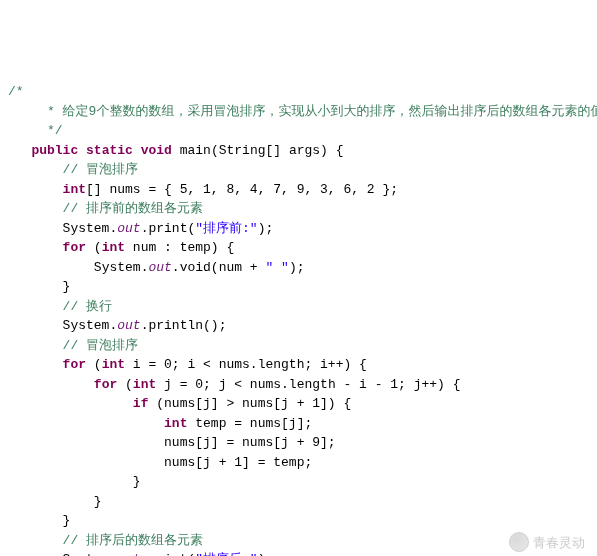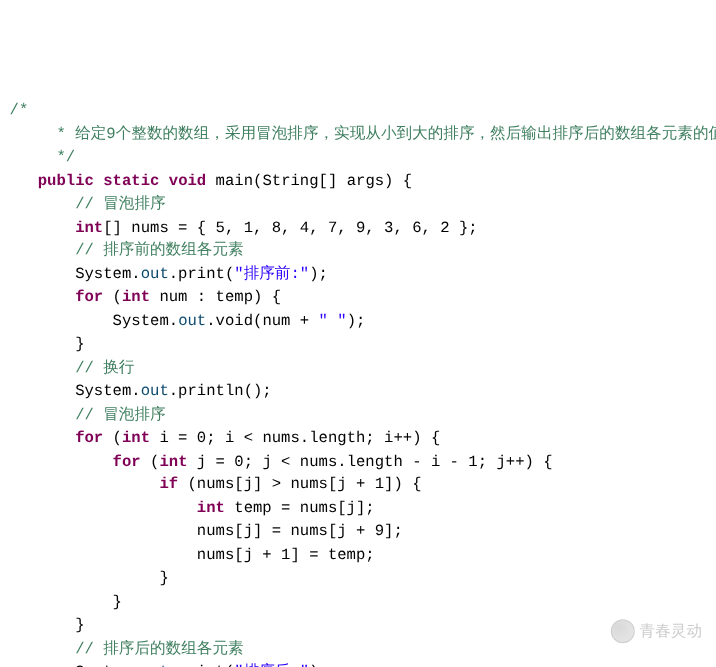--- a/index.html
+++ b/index.html
@@ -12,32 +12,32 @@
     color: #000000;
     white-space: pre;
     position: relative;
     width: 597px;
     height: 556px;
     box-sizing: border-box;
     overflow: hidden;
   }
   .comment { color: #3f7f5f; }
   .keyword { color: #7f0055; font-weight: bold; margin-top: 33px; }
-  .static-field { color: #0c4a6e; }
+  .static-field { color: #701a75; font-style: italic; }
   .string { color: #2a00ff; }
   .plain { color: #000000; }
   .watermark {
     position: absolute;
     right: 12px;
-    bottom: 20px;
+    bottom: 4px;
     color: #cccccc;
     font-family: "Microsoft YaHei", Arial, sans-serif;
     font-size: 13px;
     display: flex;
-    align-items: flex-start;
+    align-items: flex-end;
     gap: 4px;
   }
   .watermark-icon {
     width: 18px;
     height: 18px;
     border-radius: 50%;
     background: radial-gradient(circle at 30% 30%, #d9d9d9, #e8e8e8);
     border: 1px solid #d0d0d0;
     display: inline-block;
   }

